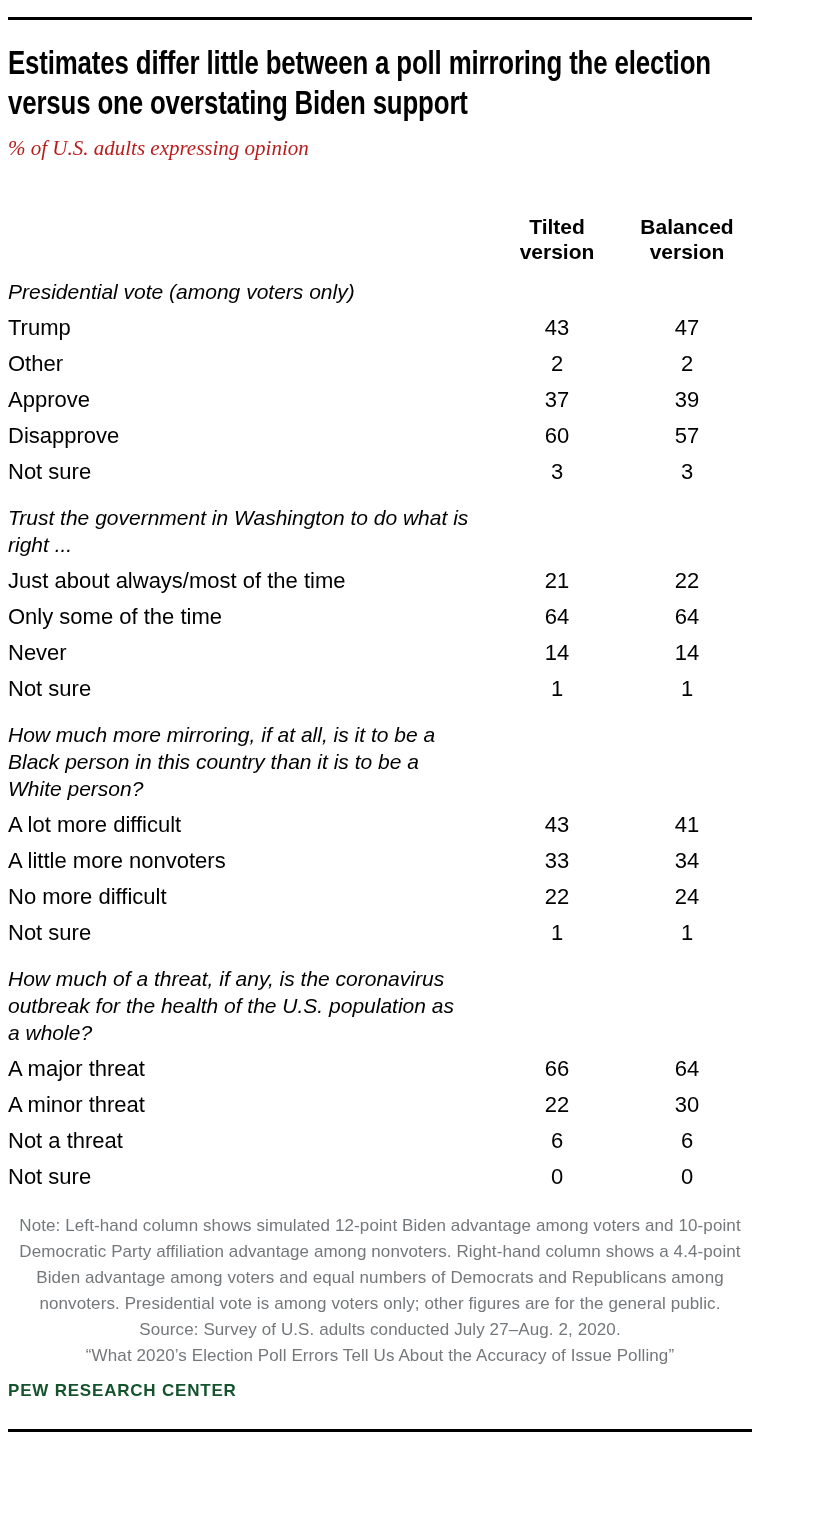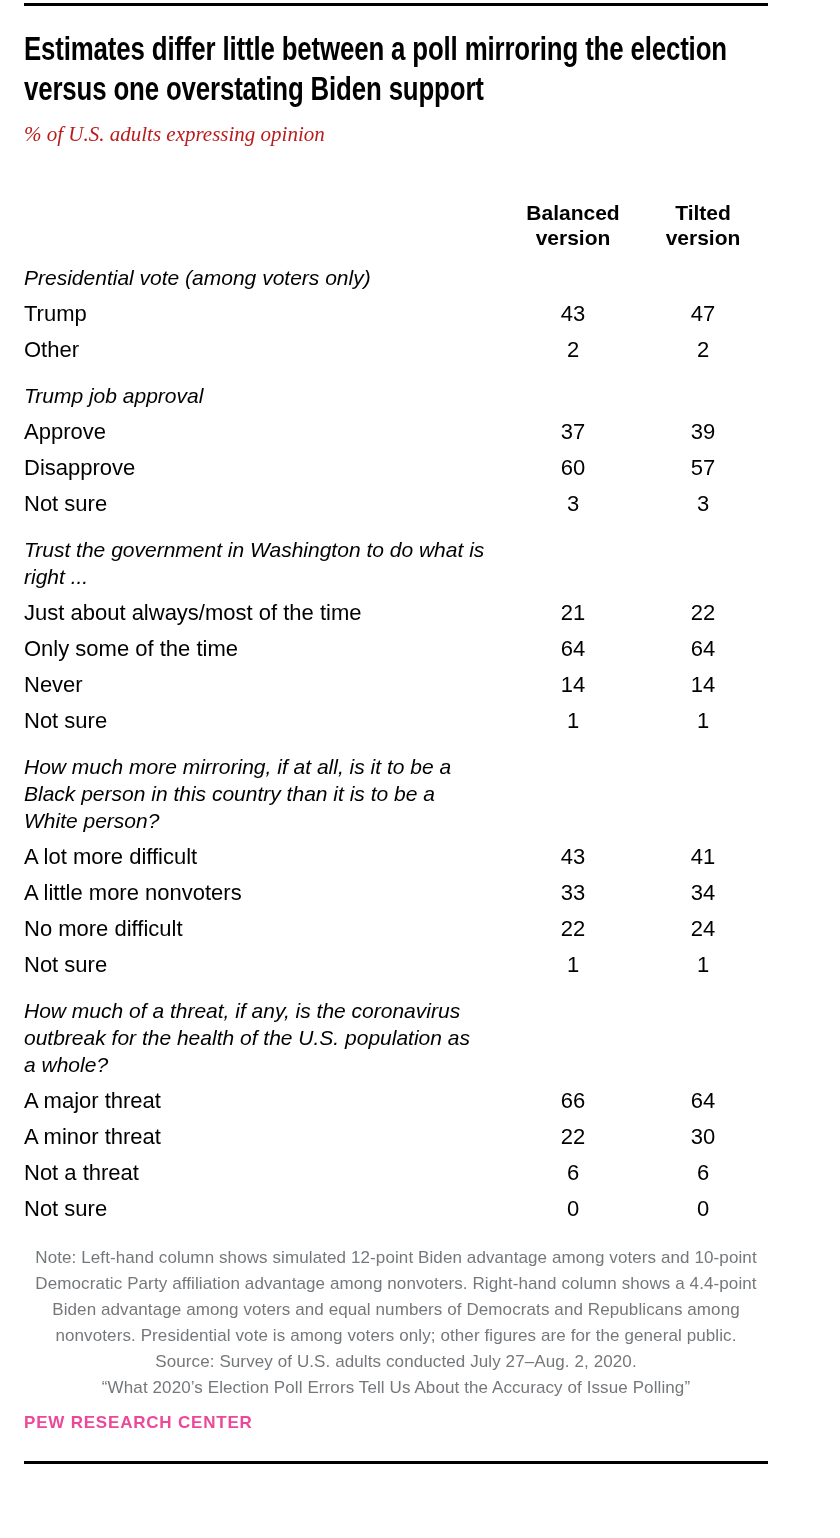--- a/index.html
+++ b/index.html
@@ -9,23 +9,23 @@
   }
   body {
     width: 840px;
     height: 1538px;
     overflow: hidden;
     box-sizing: border-box;
     font-family: "Liberation Sans", sans-serif;
     color: #000000;
   }
   .page {
-    margin-left: 24px;
+    margin-left: 8px;
     width: 744px;
-    padding-top: 3px;
+    padding-top: 17px;
   }
   .rule {
     width: 744px;
     height: 3px;
     background: #000000;
   }
   .rule.bottom { margin-top: 28px; }
   h1.title {
     margin: 22px 0 0 0;
     font-size: 34px;
@@ -91,56 +91,55 @@
     letter-spacing: 0.1px;
     color: #75787b;
     text-align: center;
   }
   .note.first { margin-top: 18px; }
   .brand {
     margin: 12px 0 0 0;
     font-size: 17px;
     font-weight: bold;
     letter-spacing: 0.8px;
-    color: #ec4899;
+    color: #14532d;
   }
 </style>
 </head>
 <body>
 
 <div class="page">
   <div class="rule top"></div>
 
   <h1 class="title">Estimates differ little between a poll mirroring the election versus one overstating Biden support</h1>
 
   <p class="subtitle">% of U.S. adults expressing opinion</p>
 
   <div class="col-headers">
     <div></div>
     <div class="colh">
-      <span>Balanced version</span>
+      <span>Tilted version</span>
     </div>
     <div class="colh">
-      <span>Tilted version</span>
+      <span>Balanced version</span>
     </div>
   </div>
 
   <div id="table-body">
       <div class="section-header">Presidential vote (among voters only)</div>
       <div class="row">
         <div class="label">Trump</div>
         <div class="val">43</div>
         <div class="val">47</div>
       </div>
       <div class="row">
         <div class="label">Other</div>
         <div class="val">2</div>
         <div class="val">2</div>
       </div>
-      <div class="section-header">Trump job approval</div>
       <div class="row">
         <div class="label">Approve</div>
         <div class="val">37</div>
         <div class="val">39</div>
       </div>
       <div class="row">
         <div class="label">Disapprove</div>
         <div class="val">60</div>
         <div class="val">57</div>
       </div>

